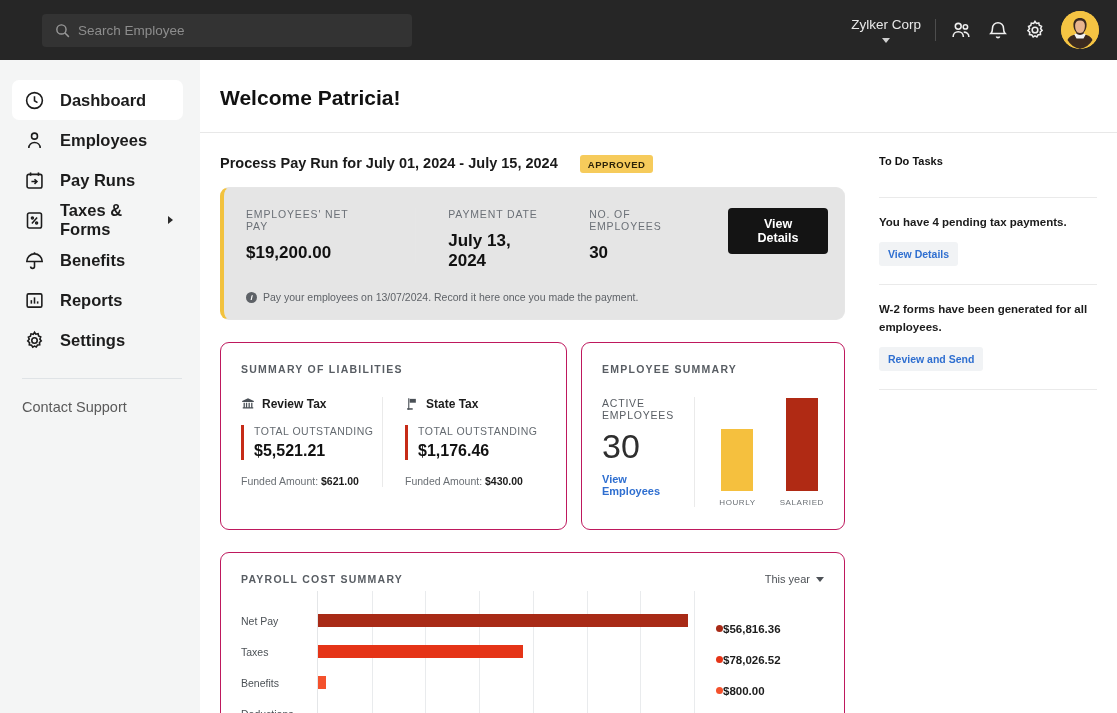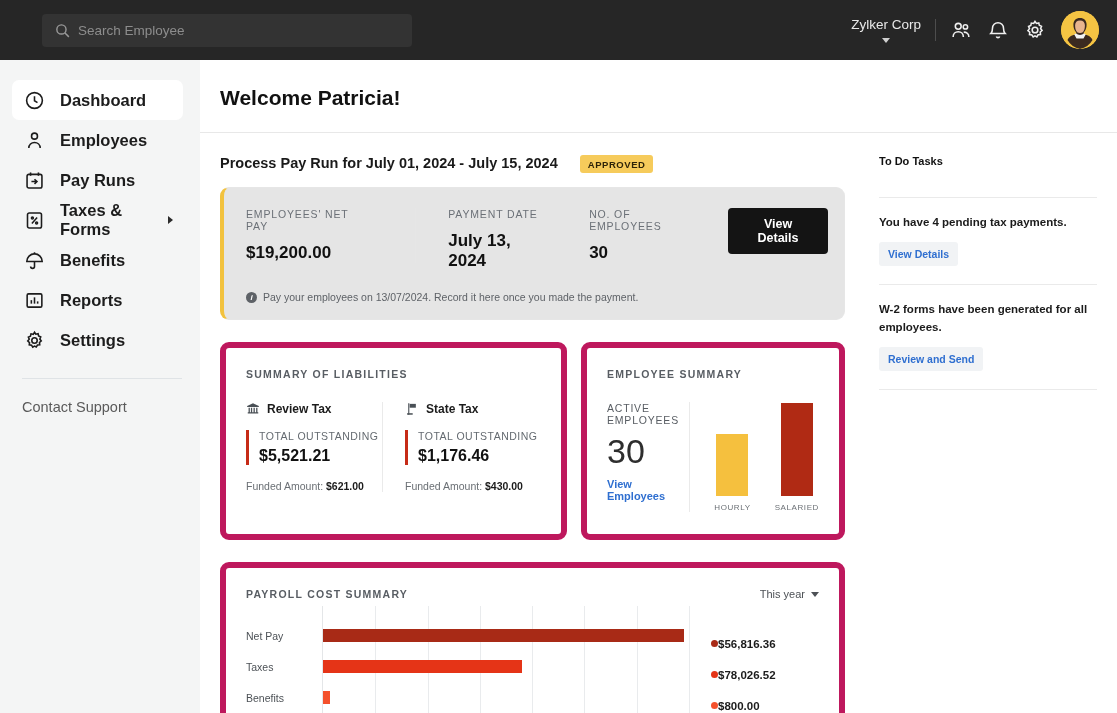--- a/index.html
+++ b/index.html
@@ -96,21 +96,21 @@
   }
   .payrun-note { display: flex; align-items: center; gap: 6px; margin-top: 20px; font-size: 10.5px; color: #5e6267; }
   .info-dot {
     width: 11px; height: 11px; border-radius: 50%; background: #5e6267; color: #fff;
     font-size: 8px; font-weight: bold; display: flex; align-items: center; justify-content: center;
     flex: 0 0 11px; font-style: italic;
   }
 
   
   .cards-row { display: flex; gap: 14px; margin-top: 22px; }
-  .card { border: 6px solid #be185d; border-radius: 9px; background: #fff; padding: 20px 20px 22px 20px; }
+  .card { border: 1px solid #be185d; border-radius: 9px; background: #fff; padding: 20px 20px 22px 20px; }
   .card-title { font-size: 10.5px; font-weight: bold; color: #585D63; letter-spacing: 1.25px; margin-bottom: 22px; }
   .card-liab { flex: 1 1 0; min-width: 0; }
   .card-emp { width: 264px; flex: 0 0 264px; }
 
   .liab-row { display: flex; }
   .liab-col { flex: 1 1 0; min-width: 0; }
   .liab-col.second { border-left: 1px solid #EAEAEA; padding-left: 22px; }
   .liab-head { display: flex; align-items: center; gap: 7px; margin-bottom: 14px; }
   .liab-icon { width: 14px; height: 14px; color: #4a5056; display: block; }
   .liab-name { font-size: 12px; font-weight: bold; color: #1c1c1c; }

